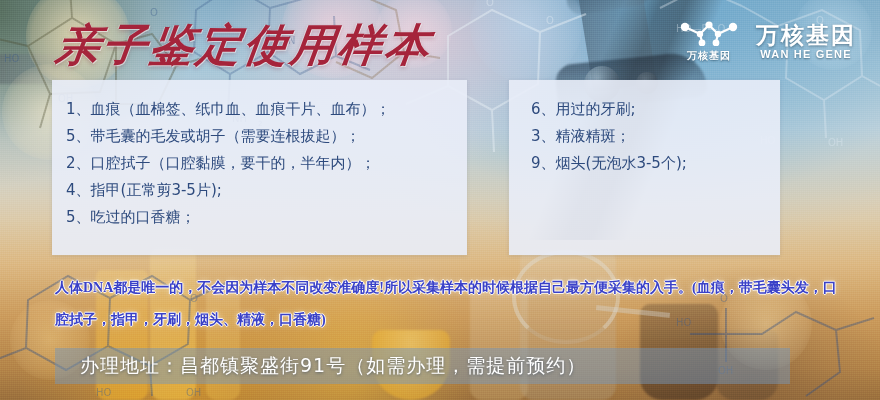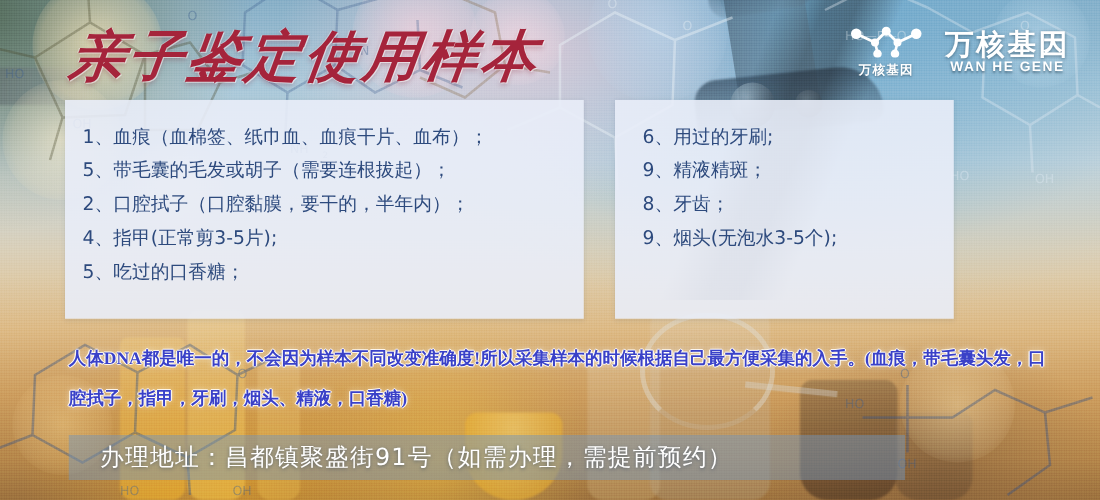--- a/index.html
+++ b/index.html
@@ -271,21 +271,21 @@
     color: #ffffff;
     letter-spacing: 1.2px;
     text-shadow: 0 1px 2px rgba(20,50,70,0.55);
   }
 
   .panels {
     position: absolute;
     left: 52px; top: 80px;
     width: 770px; height: 175px;
     display: flex;
-    gap: 25px;
+    gap: 42px;
   }
   .panel {
     background: rgba(233,237,248,0.90);
     box-shadow: 0 1px 4px rgba(40,60,90,0.12);
   }
   .panel-left  { width: 415px; }
   .panel-right { width: 271px; }
   .panel ul {
     list-style: none;
     margin: 0;
@@ -313,21 +313,21 @@
       1px 0 0 rgba(255,255,255,0.85),
      -1px 0 0 rgba(255,255,255,0.85),
       0 1px 0 rgba(255,255,255,0.85),
       0 -1px 0 rgba(255,255,255,0.85),
       0 0 6px rgba(255,255,255,0.7);
   }
 
   .addressbar {
     position: absolute;
     left: 55px; top: 348px;
-    width: 669px; height: 36px;
+    width: 735px; height: 36px;
     background: rgba(118,150,185,0.48);
     display: flex;
     align-items: center;
     padding-left: 25px;
     box-sizing: border-box;
   }
   .addressbar span {
     font-size: 19px;
     color: #ffffff;
     letter-spacing: 1px;
@@ -490,22 +490,21 @@
           <li>1、血痕（血棉签、纸巾血、血痕干片、血布）；</li>
           <li>5、带毛囊的毛发或胡子（需要连根拔起）；</li>
           <li>2、口腔拭子（口腔黏膜，要干的，半年内）；</li>
           <li>4、指甲(正常剪3-5片);</li>
           <li>5、吃过的口香糖；</li>
         </ul>
       </div>
       <div class="panel panel-right">
         <ul>
           <li>6、用过的牙刷;</li>
-          <li>9、精液精斑；</li>
-          <li>8、牙齿；</li>
+          <li>3、精液精斑；</li>
           <li>9、烟头(无泡水3-5个);</li>
         </ul>
       </div>
     </div>
 
     <div class="note">人体DNA都是唯一的，不会因为样本不同改变准确度!所以采集样本的时候根据自己最方便采集的入手。(血痕，带毛囊头发，口腔拭子，指甲，牙刷，烟头、精液，口香糖)</div>
 
     <div class="addressbar">
       <span>办理地址：昌都镇聚盛街91号（如需办理，需提前预约）</span>
     </div>

